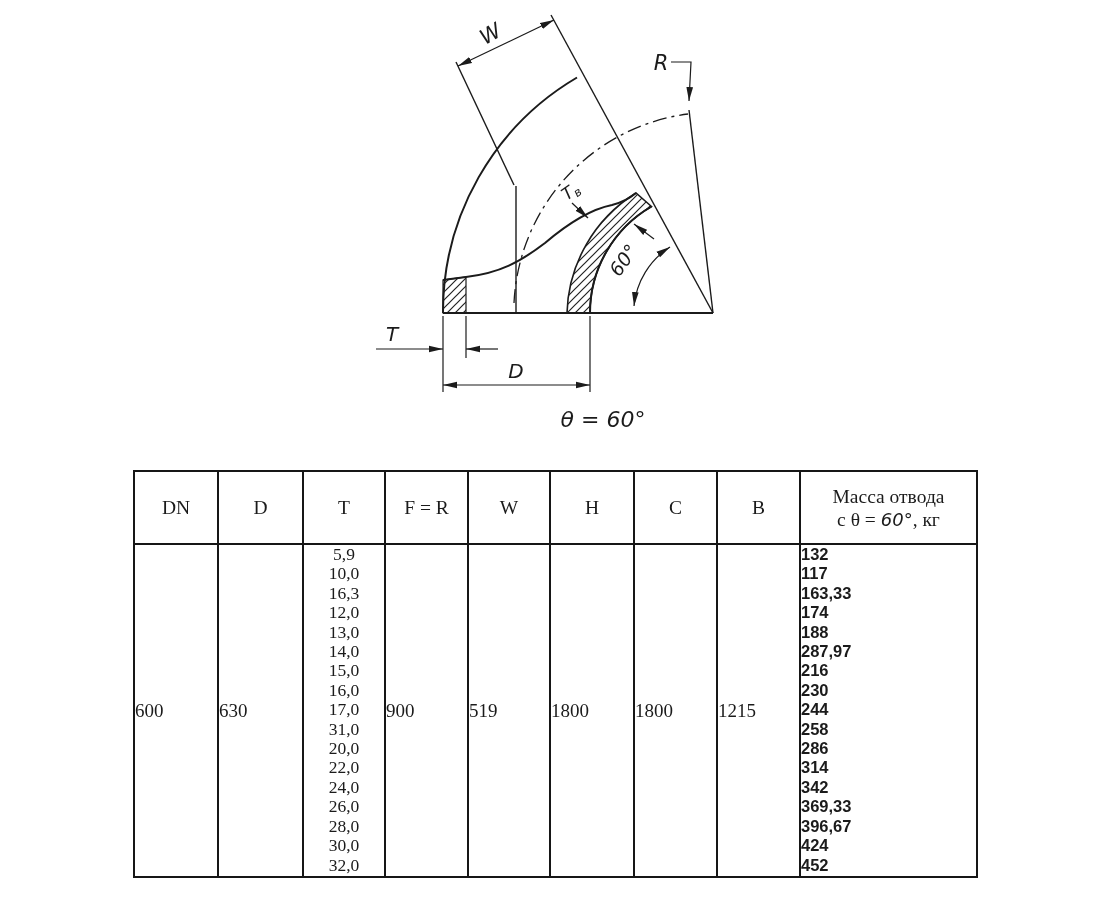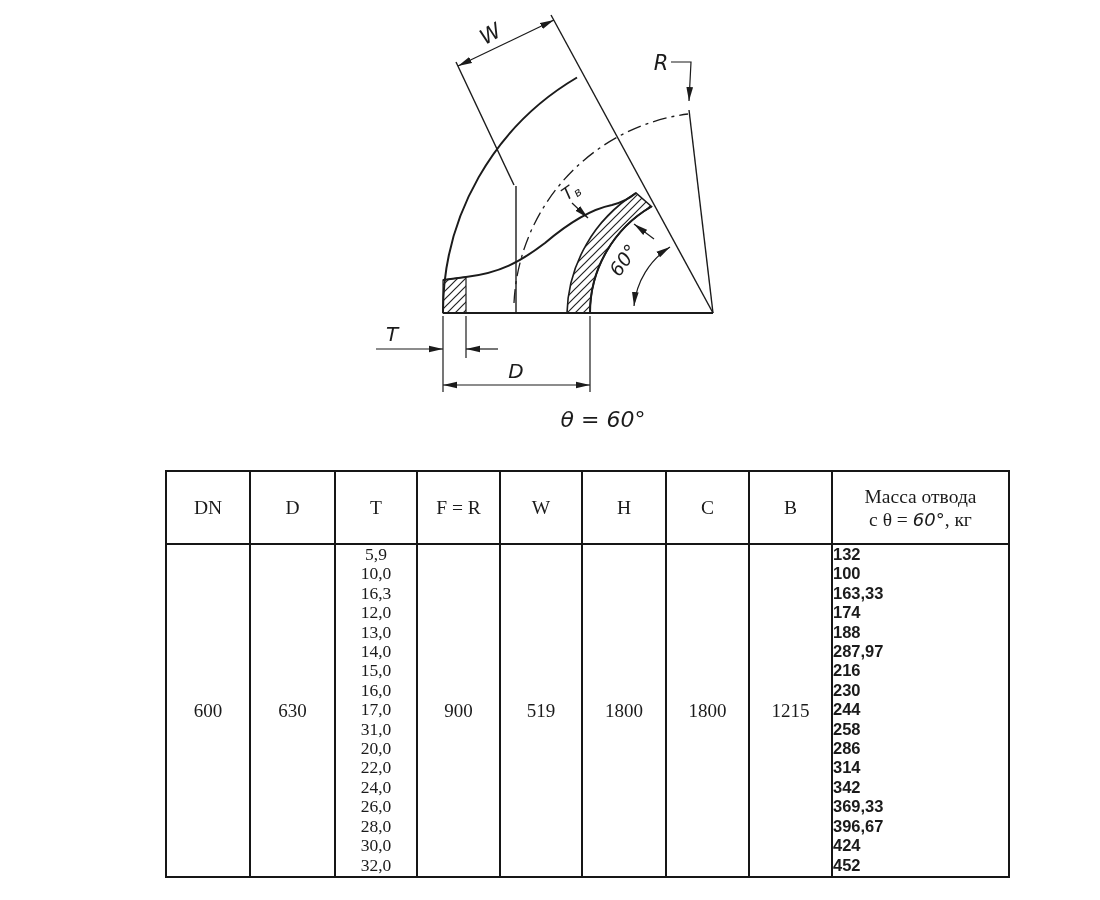--- a/index.html
+++ b/index.html
@@ -2,24 +2,24 @@
 <html><head>
 <meta charset="utf-8">
 <style>
   html,body{margin:0;padding:0;background:#fff;}
   .stage{position:relative;width:1100px;height:900px;background:#fff;overflow:hidden;
          font-family:"Liberation Serif", serif;color:#1b1b1b;}
   svg{position:absolute;left:0;top:0;}
   svg text{font-family:"DejaVu Sans", sans-serif;font-style:italic;fill:#1b1b1b;}
 
   table.spec{position:absolute;left:133px;top:470px;width:843px;border-collapse:collapse;
-             table-layout:fixed;background:#fff;margin-left:32px;}
+             table-layout:fixed;background:#fff;}
   table.spec th, table.spec td{border:2px solid #161616;padding:0;}
   table.spec th{height:71px;font-weight:normal;font-size:19.5px;text-align:center;vertical-align:middle;}
-  td.val{text-align:center;vertical-align:middle;font-size:19px;}
+  td.val{vertical-align:middle;font-size:19px;}
   td.lines{vertical-align:top;padding-top:3px;height:331px;}
   td.t-col div{line-height:19.4px;font-size:17.5px;text-align:center;}
   td.mass-col div{line-height:19.4px;font-size:16.5px;text-align:left;
                   font-family:"Liberation Sans", sans-serif;font-weight:bold;}
   .hdr2{display:block;line-height:23px;}
   .drafting{font-style:italic;font-family:"DejaVu Sans", sans-serif;font-size:18px;}
 </style>
 </head>
 <body>
 
@@ -126,21 +126,21 @@
             <div>30,0</div>
             <div>32,0</div>
           </td>
       <td class="val">900</td>
       <td class="val">519</td>
       <td class="val">1800</td>
       <td class="val">1800</td>
       <td class="val">1215</td>
       <td class="lines mass-col">
             <div>132</div>
-            <div>100</div>
+            <div>117</div>
             <div>163,33</div>
             <div>174</div>
             <div>188</div>
             <div>287,97</div>
             <div>216</div>
             <div>230</div>
             <div>244</div>
             <div>258</div>
             <div>286</div>
             <div>314</div>

